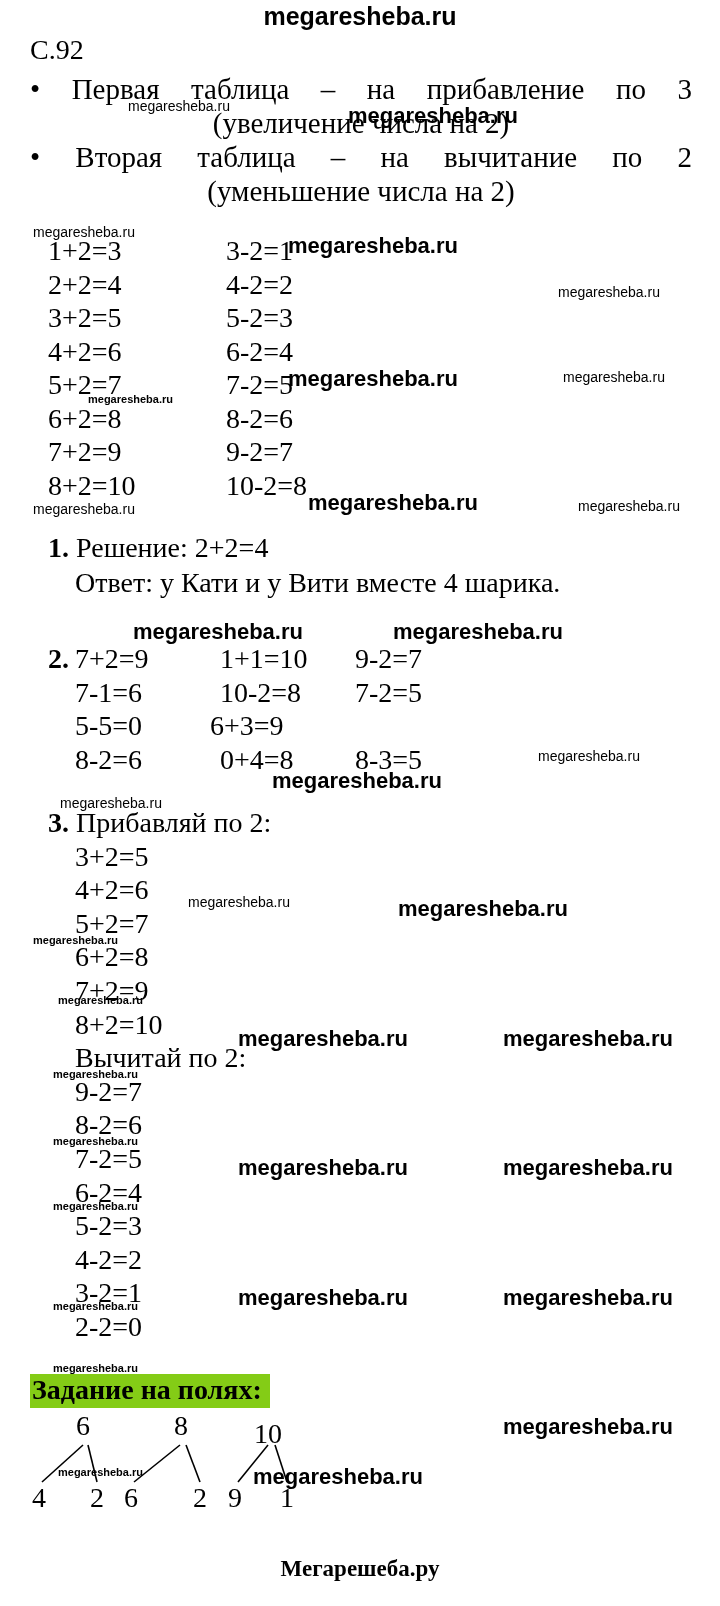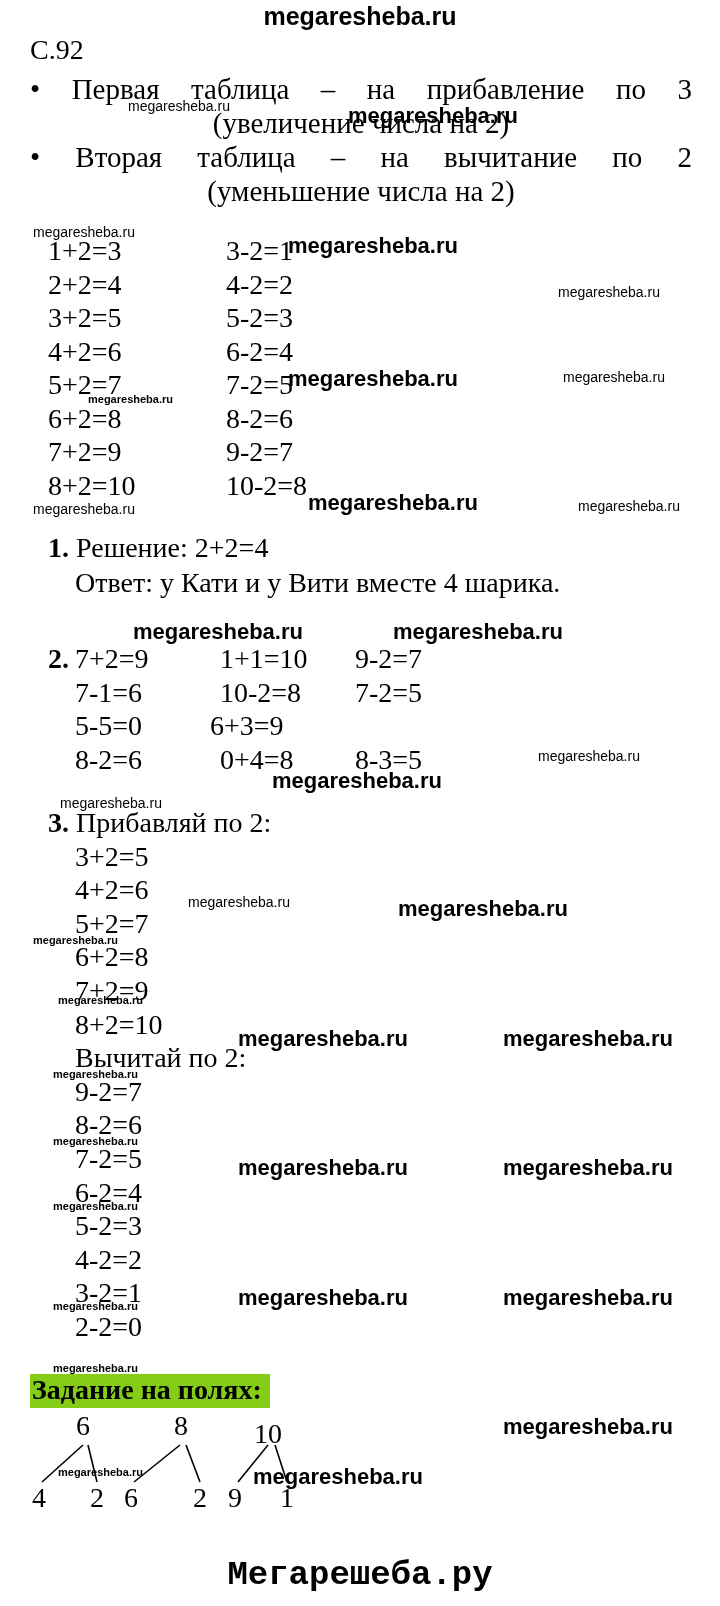--- a/index.html
+++ b/index.html
@@ -55,22 +55,22 @@
     background:#84cc16; color:#000;
     padding:0 8px 3px 2px; line-height:31px;
   }
 
   .trees { position:absolute; top:1412px; left:30px; width:310px; height:105px; font-size:28px; }
   .trees .tnum { position:absolute; line-height:28px; }
   .trees svg { position:absolute; top:0; left:0; }
 
   .footer {
     position:absolute; top:1556px; left:0; width:100%;
-    text-align:center; font-size:34px; font-weight:bold;
-    font-family:Liberation Mono, monospace;
+    text-align:center; font-size:23px; font-weight:bold;
+    font-family:Liberation Serif, serif;
   }
 </style>
 </head>
 <body>
 
 <div class="header-wm">megaresheba.ru</div>
 
 <div class="page-num">С.92</div>
 
 <div class="intro">

